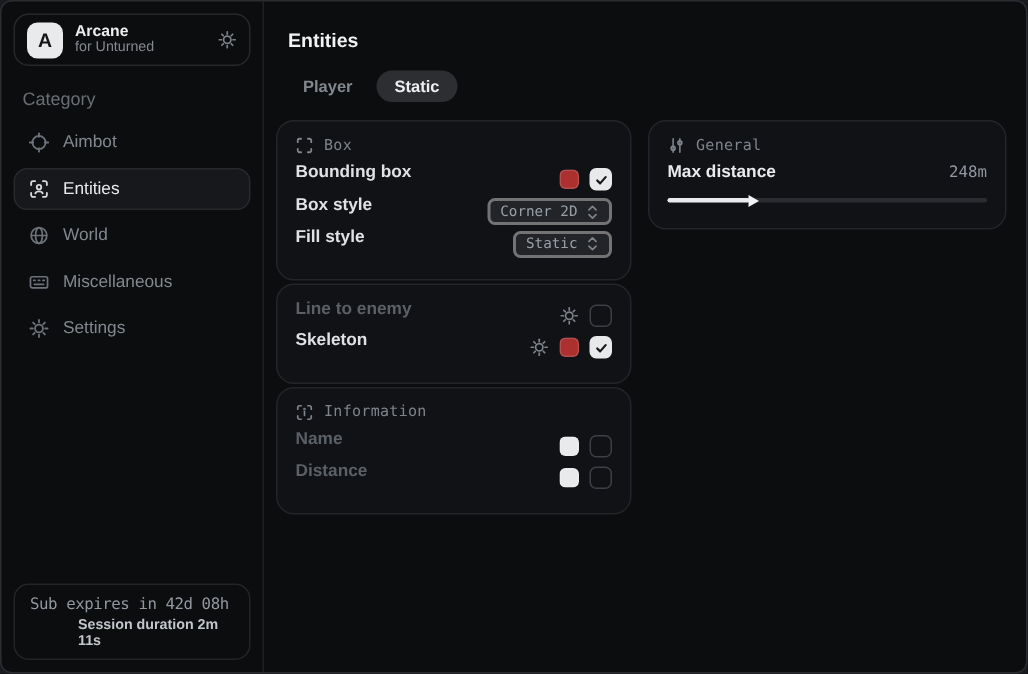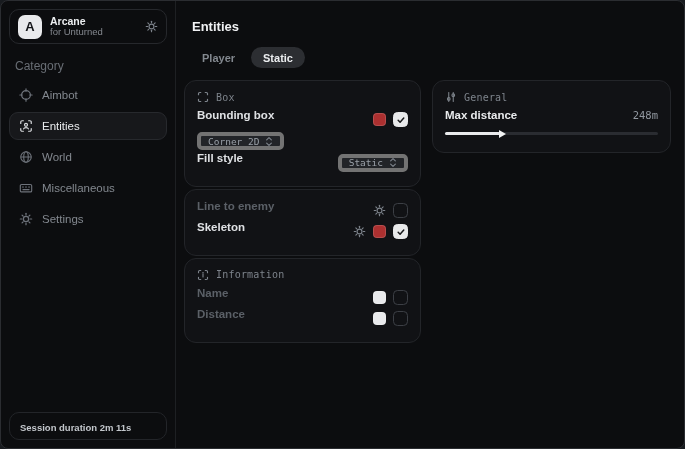--- a/index.html
+++ b/index.html
@@ -18,21 +18,21 @@
   .icon { display:inline-flex; align-items:center; justify-content:center; color:#7c828a; }
   .icon svg { display:block; }
   .category-label { font-size:12px; color:#696e75; margin:15px 0 8px 6px; }
   .nav { display:flex; flex-direction:column; gap:3px;text-align:center; }
   .nav-item { display:flex; align-items:center; gap:9px; height:28px; padding:0 9px; border-radius:9px; border:1px solid transparent; color:#83888f; font-size:11.5px; cursor:default; }
   .nav-item .icon { color:#6d727a; }
   .nav-item.selected { background:#17181b; border-color:#27292d; color:#e8eaec; }
   .nav-item.selected .icon { color:#d7d9dc; }
   .sidebar-footer { margin-top:auto; border:1px solid #232529; border-radius:10px; padding:7px 10px 6px; }
   .sub-expiry { font-family:"DejaVu Sans Mono", monospace; font-size:10.5px; color:#9298a0; letter-spacing:-0.3px; }
-  .session-duration { font-size:9.5px; font-weight:600; color:#c3c7cc; margin-top:2px; }
+  .session-duration { font-size:9.5px; font-weight:600; color:#c3c7cc; margin-top:2px;margin-left:32px; }
   
   .main { flex:1; padding:14px 13px 12px 8px; overflow:hidden; }
   .page-title { font-size:13px; font-weight:bold; color:#f1f2f4; margin:4px 0 0 8px; }
   .tabs { display:flex; align-items:center; gap:4px; margin:13px 0 12px 6px; }
   .tab { height:21px; padding:0 12px; display:flex; align-items:center; border-radius:999px; font-size:11px; font-weight:600; color:#83888f; cursor:default; }
   .tab.selected { background:#2c2e32; color:#eceef0; }
   .content { display:flex; gap:11px; }
   .col { display:flex; flex-direction:column; gap:2px; }
   .col-left { width:238px; }
   .col-right { width:240px; }
@@ -40,21 +40,21 @@
   .card-header { display:flex; align-items:center; gap:7px; margin-bottom:6px; }
   .card-title { font-family:"DejaVu Sans Mono", monospace; font-size:10px; color:#7e848c; letter-spacing:0.2px; }
   .card-header .icon { color:#7e848c; }
   .row { display:flex; height:21.5px; }
   .row-label { flex:1; font-size:11.5px; font-weight:600; color:#dfe1e4; }
   .row.dim .row-label { color:#5b6067; }
   .controls { display:flex; align-items:center; gap:7px; }
   .swatch { width:13px; height:13px; border-radius:4px; border:1px solid rgba(255,255,255,0.14); }
   .checkbox { width:15px; height:15px; border-radius:4.5px; border:1.5px solid #3c3f45; display:flex; align-items:center; justify-content:center; }
   .checkbox.checked { background:#e8e9ea; border-color:#e8e9ea; }
-  .dropdown { display:flex; align-items:center; gap:6px; height:18px; padding:0 7px; background:#222428; border:4px solid #737373; border-radius:5px; font-family:"DejaVu Sans Mono", monospace; font-size:9.5px; color:#9aa0a8; cursor:default; }
+  .dropdown { display:flex; align-items:center; gap:6px; height:18px; padding:0 7px; background:#222428; border:2px solid #737373; border-radius:5px; font-family:"DejaVu Sans Mono", monospace; font-size:9.5px; color:#9aa0a8; cursor:default; }
   .gear-btn { color:#7c828a; cursor:default; display:inline-flex; }
   
   .general-row { display:flex; align-items:center; margin-top:6px; }
   .general-label { flex:1; font-size:11.5px; font-weight:600; color:#e8eaec; }
   .general-value { font-family:"DejaVu Sans Mono", monospace; font-size:10.5px; color:#9298a0; }
   .slider { position:relative; height:13px; margin-top:6px; display:flex; align-items:center; cursor:default; }
   .slider-track { width:100%; height:3px; border-radius:2px; background:#2a2c31; }
   .slider-fill { position:absolute; left:0; top:5px; height:3px; border-radius:2px; background:#e9eaec; }
   .slider-thumb { position:absolute; top:2.5px; width:0; height:0; border-top:4px solid transparent; border-bottom:4px solid transparent; border-left:7px solid #f2f3f4; transform:translateX(-1px); }
 </style>
@@ -147,20 +147,21 @@
               <line x1="11.3" y1="11.3" x2="12.5" y2="12.5"></line>
               <line x1="3.5" y1="12.5" x2="4.7" y2="11.3"></line>
               <line x1="11.3" y1="4.7" x2="12.5" y2="3.5"></line>
             </svg>
         </span>
         <span>Settings</span>
       </div>
     </div>
 
     <div class="sidebar-footer">
+      <div class="sub-expiry">Sub expires in 42d 08h</div>
       <div class="session-duration">Session duration 2m 11s</div>
     </div>
   </div>
 
   <div class="main">
     <div class="page-title">Entities</div>
 
     <div class="tabs">
       <div class="tab">Player</div>
       <div class="tab selected">Static</div>
@@ -187,20 +188,21 @@
             <span class="controls">
               <span class="swatch" style="background: rgb(172, 48, 48);"></span>
               <span class="checkbox checked">
                 <svg width="10" height="10" viewBox="0 0 12 12" fill="none">
                     <path d="M2.6 6.4l2.3 2.3 4.4-5" stroke="#17181a" stroke-width="1.8" stroke-linecap="round" stroke-linejoin="round"></path>
                   </svg>
               </span>
             </span>
           </div>
           <div class="row">
+            <span class="row-label">Box style</span>
             <span class="controls">
               <span class="dropdown">
                 <span>Corner 2D</span>
                 <span class="icon">
                   <svg width="8" height="11" viewBox="0 0 10 14" fill="none" stroke="currentColor" stroke-width="1.5" stroke-linecap="round" stroke-linejoin="round">
                       <path d="M2 5l3-3 3 3"></path>
                       <path d="M2 9l3 3 3-3"></path>
                     </svg>
                 </span>
               </span>

